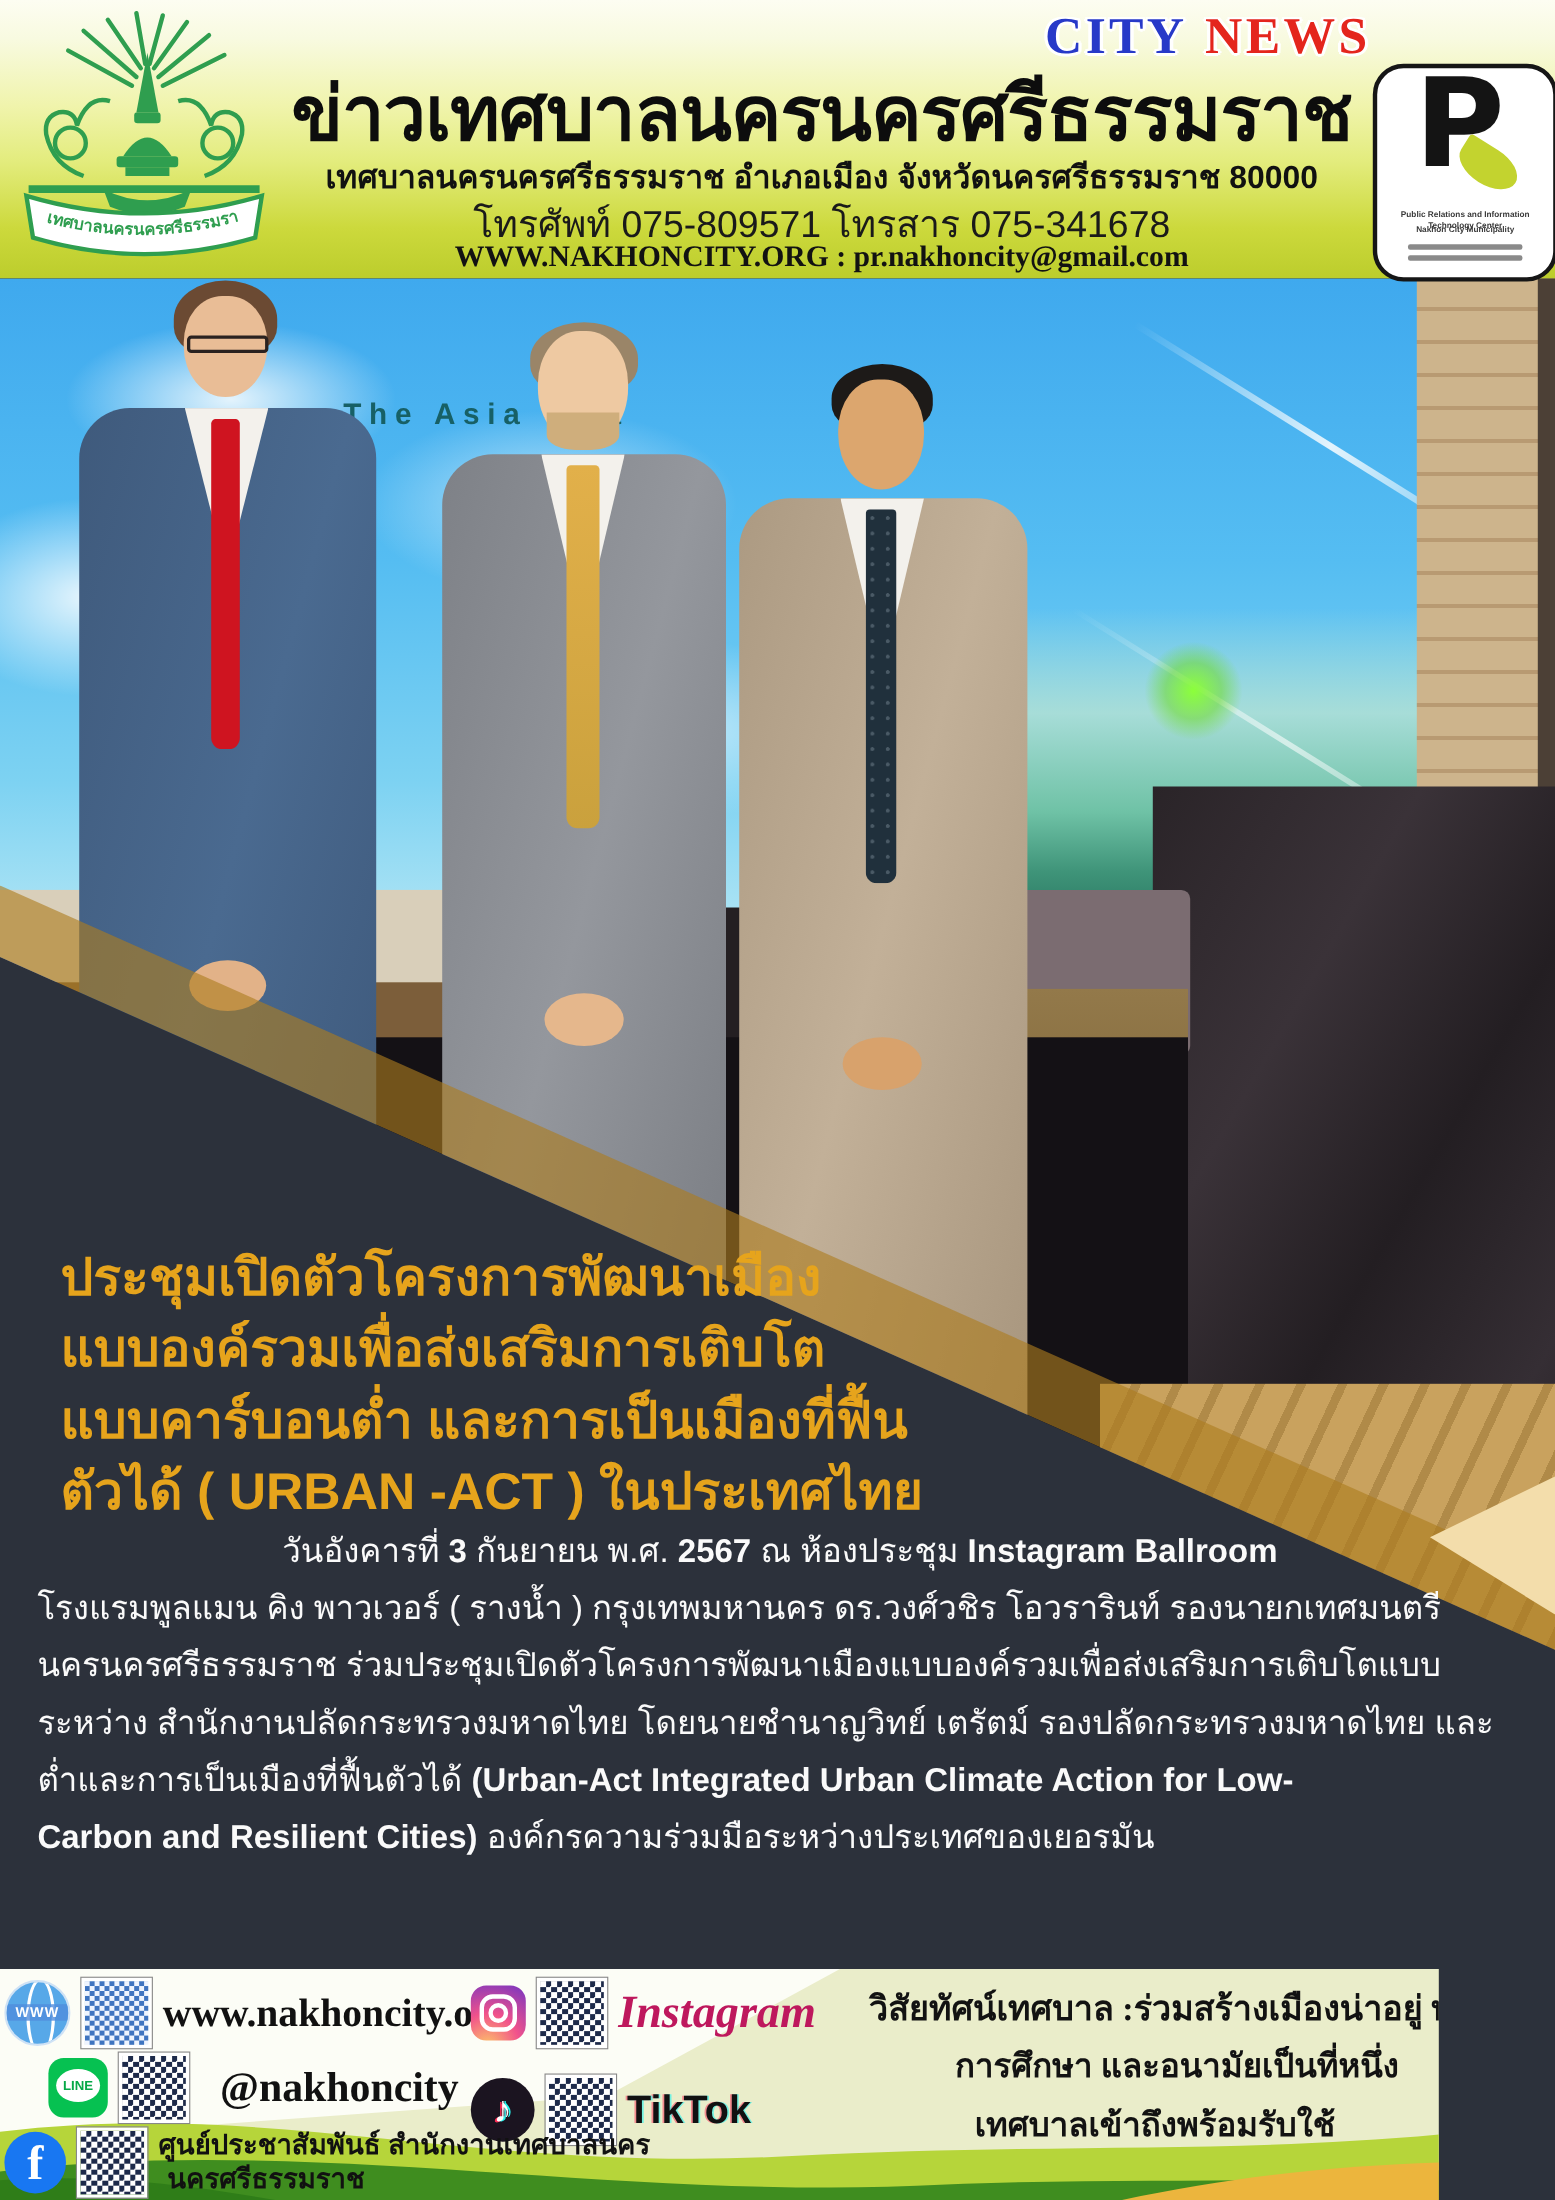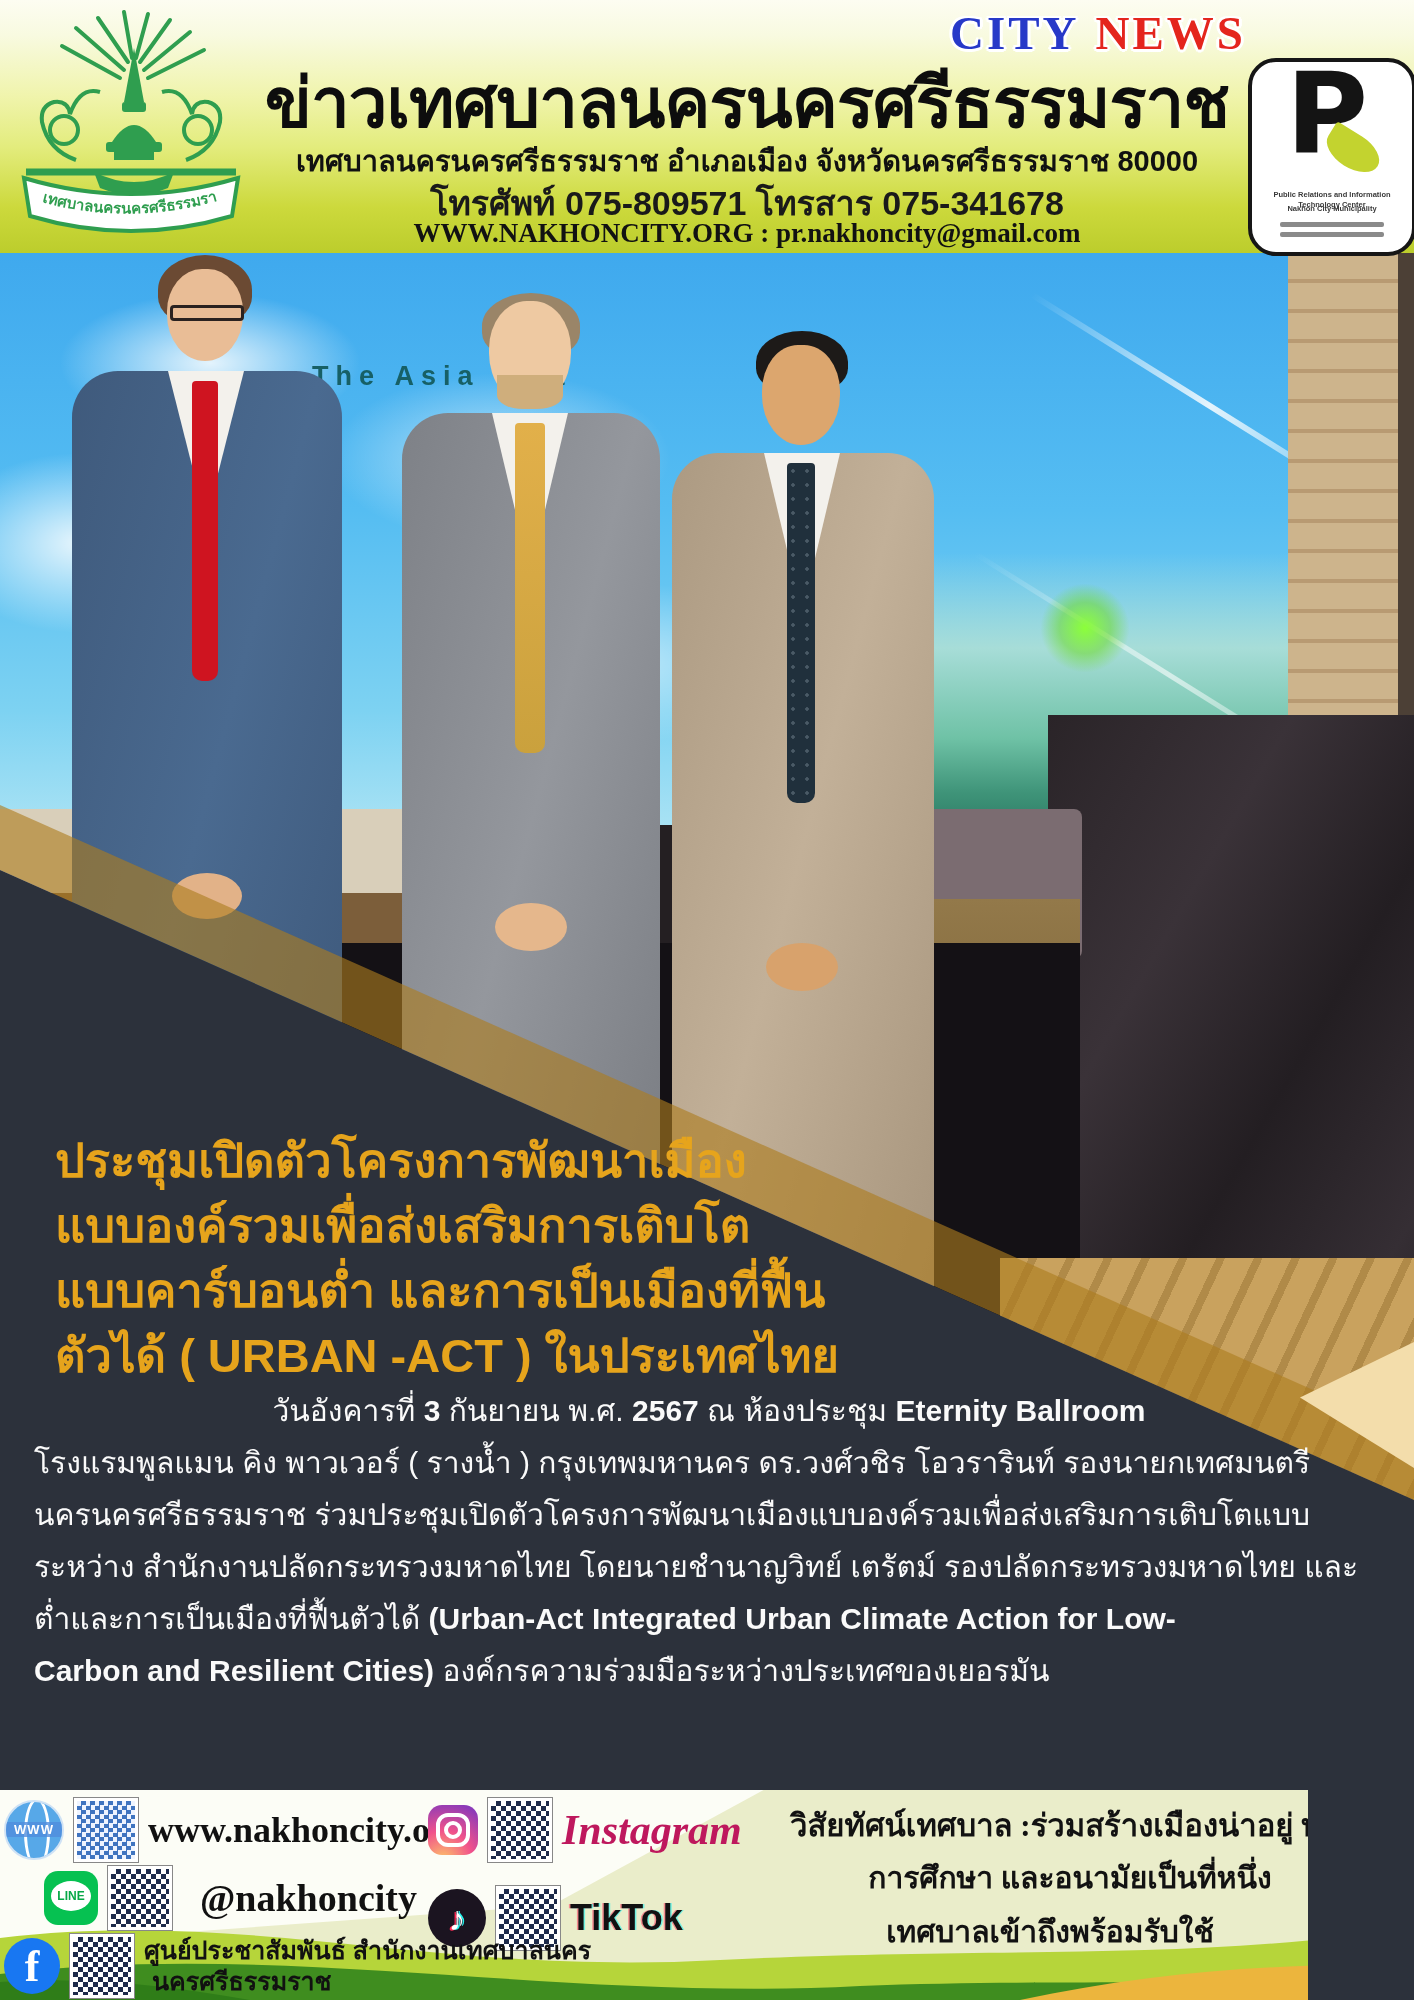--- a/index.html
+++ b/index.html
@@ -13,21 +13,21 @@
   .citynews{position:absolute;top:6px;right:168px;font-family:"Liberation Serif",serif;
     font-weight:bold;font-size:47px;letter-spacing:3px;
     text-shadow:-2px -2px 0 #fff,2px -2px 0 #fff,-2px 2px 0 #fff,2px 2px 0 #fff,0 3px 0 #fff,3px 0 0 #fff,-3px 0 0 #fff;}
   .citynews .city{color:#2739c8;}
   .citynews .news{color:#e4251d;margin-left:16px;}
   .hd-title{position:absolute;top:48px;left:252px;width:990px;text-align:center;
     font-size:69px;font-weight:bold;color:#0d0d0d;letter-spacing:-1px;white-space:nowrap;}
   .hd-address{position:absolute;top:138px;left:252px;width:990px;text-align:center;
     font-size:29px;font-weight:bold;color:#111;white-space:nowrap;}
   .hd-phone{position:absolute;top:176px;left:252px;width:990px;text-align:center;
-    font-size:34px;font-weight:bold;color:#1a1a1a;white-space:nowrap;}
+    font-size:34px;font-weight:normal;color:#1a1a1a;white-space:nowrap;}
   .hd-web{position:absolute;top:218px;left:252px;width:990px;text-align:center;
     font-family:"Liberation Serif",serif;font-size:27px;font-weight:bold;color:#121212;white-space:nowrap;}
 
   
   .pr-box{position:absolute;top:58px;left:1248px;width:160px;height:190px;background:#fff;
     border:4px solid #161616;border-radius:28px;z-index:35;overflow:hidden;}
   .pr-letter{position:absolute;top:-14px;left:34px;font-size:112px;font-weight:bold;color:#141414;
     font-family:"DejaVu Sans",sans-serif;}
   .pr-leaf{position:absolute;top:72px;left:72px;width:58px;height:34px;background:#c3d32f;
     border-radius:4px 60% 60% 60%;transform:rotate(32deg);}
@@ -239,21 +239,21 @@
   <div class="cream-wedge"></div>
 
   <div class="headline">
     <div>ประชุมเปิดตัวโครงการพัฒนาเมือง</div>
     <div>แบบองค์รวมเพื่อส่งเสริมการเติบโต</div>
     <div>แบบคาร์บอนต่ำ และการเป็นเมืองที่ฟื้น</div>
     <div>ตัวได้ ( URBAN -ACT ) ในประเทศไทย</div>
   </div>
 
   <div class="article">
-      <div class="art-line center"><span>วันอังคารที่ </span><span class="b">3</span><span> กันยายน พ.ศ. </span><span class="b">2567</span><span> ณ ห้องประชุม </span><span class="b">Eternity Ballroom</span></div>
+      <div class="art-line center"><span>วันอังคารที่ </span><span class="b">3</span><span> กันยายน พ.ศ. </span><span class="b">2567</span><span> ณ ห้องประชุม </span><span class="b">Instagram Ballroom</span></div>
       <div class="art-line"><span> โรงแรมพูลแมน คิง พาวเวอร์ ( รางน้ำ ) กรุงเทพมหานคร ดร.วงศ์วชิร โอวรารินท์ รองนายกเทศมนตรี</span></div>
       <div class="art-line"><span>นครนครศรีธรรมราช ร่วมประชุมเปิดตัวโครงการพัฒนาเมืองแบบองค์รวมเพื่อส่งเสริมการเติบโตแบบ</span></div>
       <div class="art-line"><span>ระหว่าง สำนักงานปลัดกระทรวงมหาดไทย โดยนายชำนาญวิทย์ เตรัตม์ รองปลัดกระทรวงมหาดไทย และ</span></div>
       <div class="art-line"><span>ต่ำและการเป็นเมืองที่ฟื้นตัวได้ </span><span class="b">(Urban-Act Integrated Urban Climate Action for Low-</span></div>
       <div class="art-line"><span class="b">Carbon and Resilient Cities)</span><span> องค์กรความร่วมมือระหว่างประเทศของเยอรมัน</span></div>
     </div>
 
   <div class="footer">
     <div class="footer-white"></div>
 

